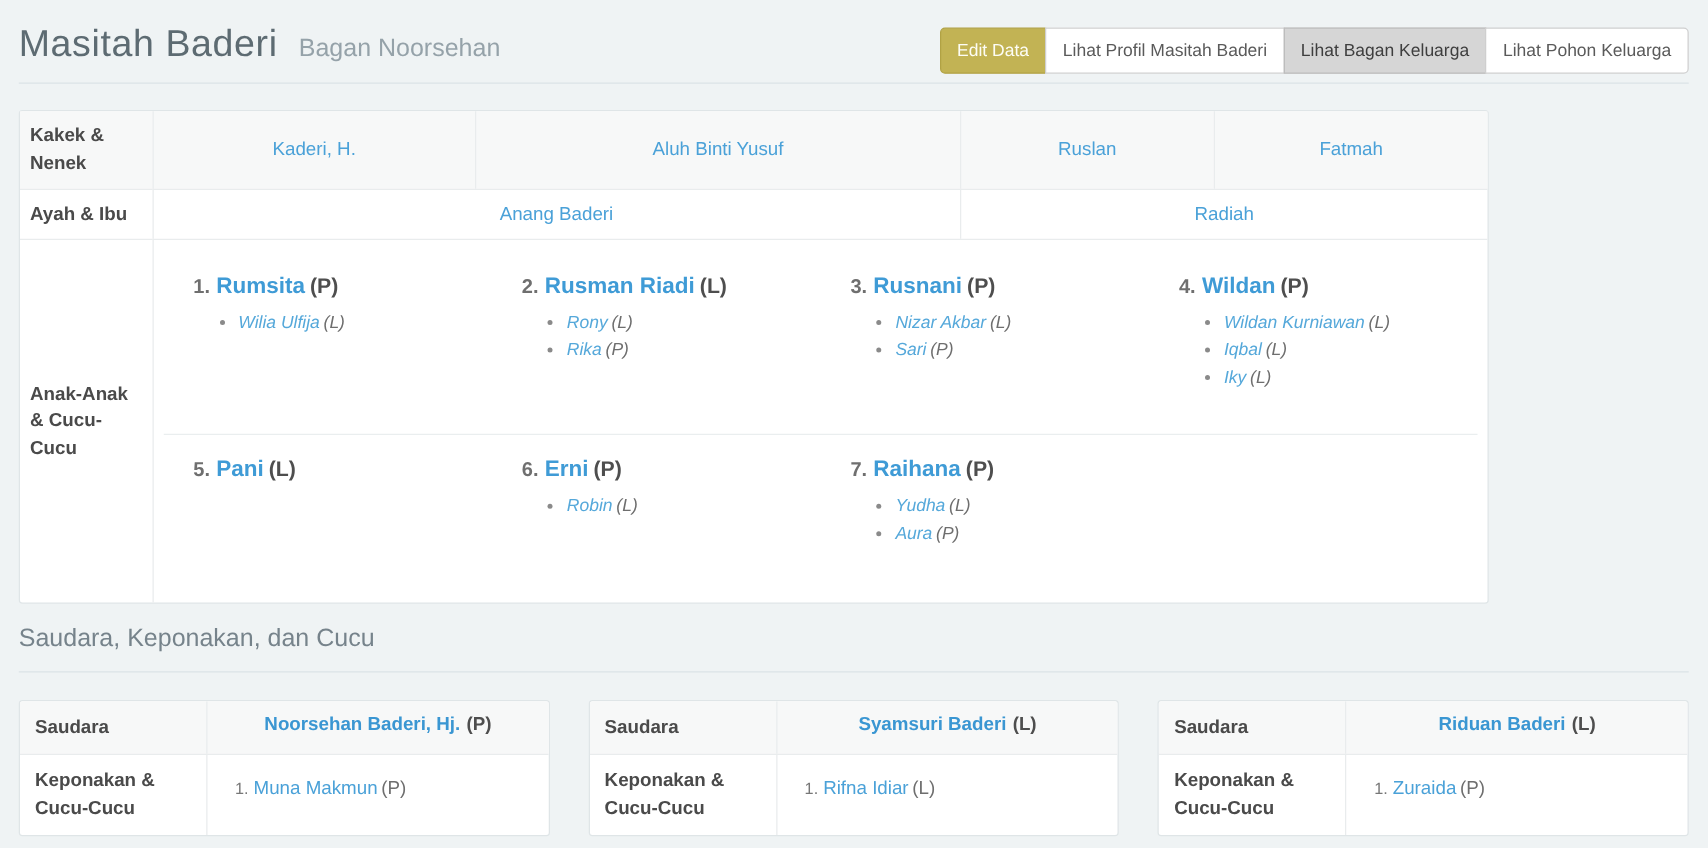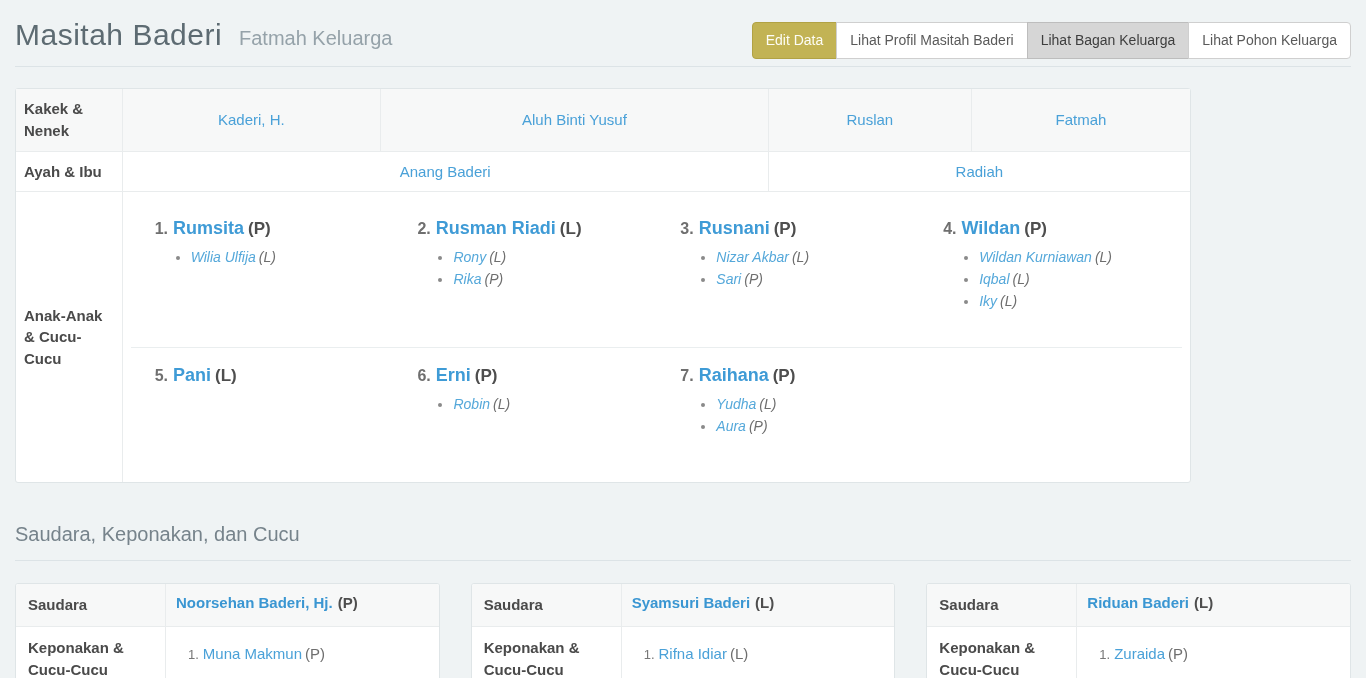--- a/index.html
+++ b/index.html
@@ -81,21 +81,21 @@
   .child-heading { white-space: nowrap; }
   .child-num { font-size: 16px; font-weight: 600; color: #6f6f6f; margin-right: 5px; }
   a.child-name { font-size: 18px; font-weight: 600; color: #3f9bd6; text-decoration: none; cursor: pointer; }
   .child-gender { font-size: 17px; font-weight: 700; color: #4e4e4e; margin-left: 4px; }
   ul.gc-list { margin: 10px 0 0; padding-left: 36px; list-style: disc; }
   ul.gc-list li { font-size: 14px; margin-bottom: 6px; color: #8a8a8a; font-style: italic; }
   ul.gc-list a { color: #55a8da; text-decoration: none; cursor: pointer; }
   .g { color: #6e6e6e; margin-left: 3px; }
   
   .section-title {
-    margin: 40px 15px 0;
+    margin: 17px 15px 0;
     font-size: 20px;
     font-weight: 400;
     color: #76838b;
     padding-bottom: 14px;
     border-bottom: 1px solid #dce3e6;
   }
   .cards { display: flex; gap: 31px; margin: 22px 15px 0; }
   .card {
     flex: 1;
     background: #ffffff;
@@ -109,34 +109,34 @@
   .card-label {
     flex: 0 0 150px;
     padding: 10px 12px;
     font-size: 15px;
     font-weight: 700;
     color: #4a4a4a;
     border-right: 1px solid #e9eced;
     line-height: 1.45;
   }
   .card-value { flex: 1; padding: 10px 10px; font-size: 15px; }
-  .card-value.center { }
+  .card-value.center { text-align: center; }
   a.sib-name { font-weight: 700; color: #3a96d2; text-decoration: none; cursor: pointer; }
   .sib-gender { font-weight: 700; color: #4e4e4e; margin-left: 5px; }
   .nep-block { padding: 8px 0 0 12px; }
   .nep-num { font-size: 13px; color: #777; margin-right: 4px; }
   a.nep-name { color: #4aa1d8; text-decoration: none; font-size: 15px; cursor: pointer; }
 </style>
 </head>
 <body>
 
 <div class="page-header">
   <h1 class="page-title">
     <span class="main">Masitah Baderi</span>
-    <span class="sub">Fatmah Keluarga</span>
+    <span class="sub">Bagan Noorsehan</span>
   </h1>
   <div class="btn-group">
     <button class="btn btn-olive">Edit Data</button>
     <button class="btn">Lihat Profil Masitah Baderi</button>
     <button class="btn btn-active">Lihat Bagan Keluarga</button>
     <button class="btn">Lihat Pohon Keluarga</button>
   </div>
 </div>
 
 <div class="family-table-wrap">

